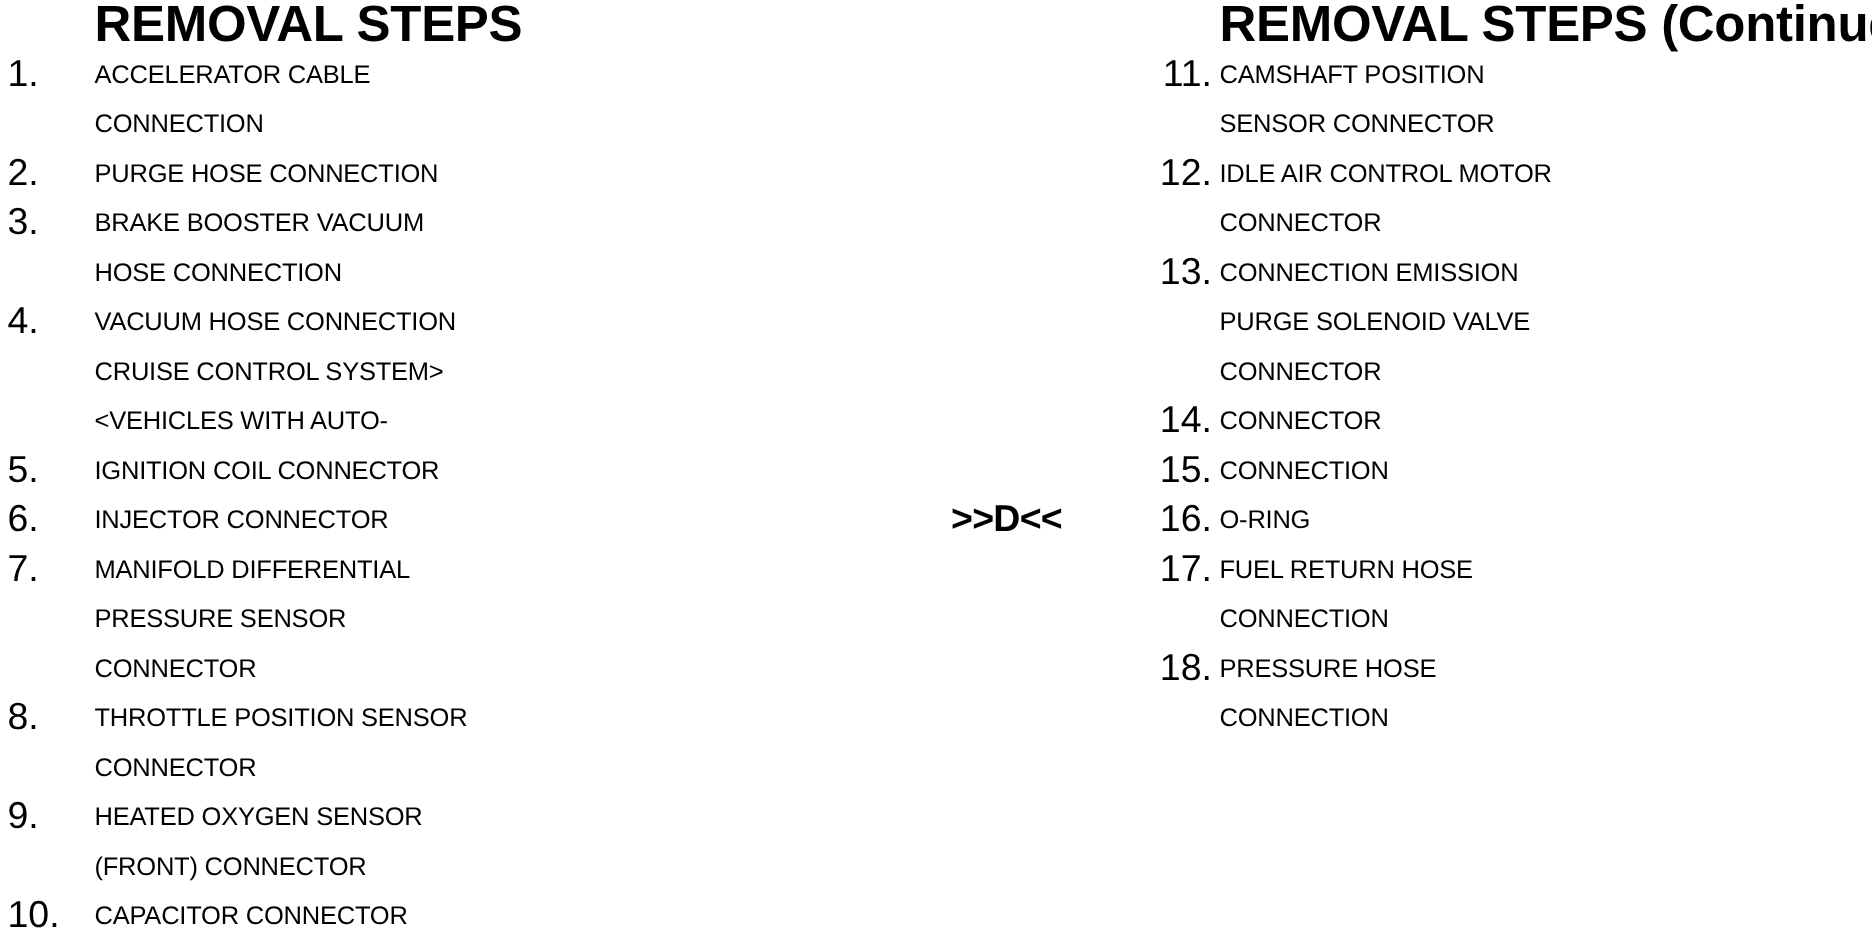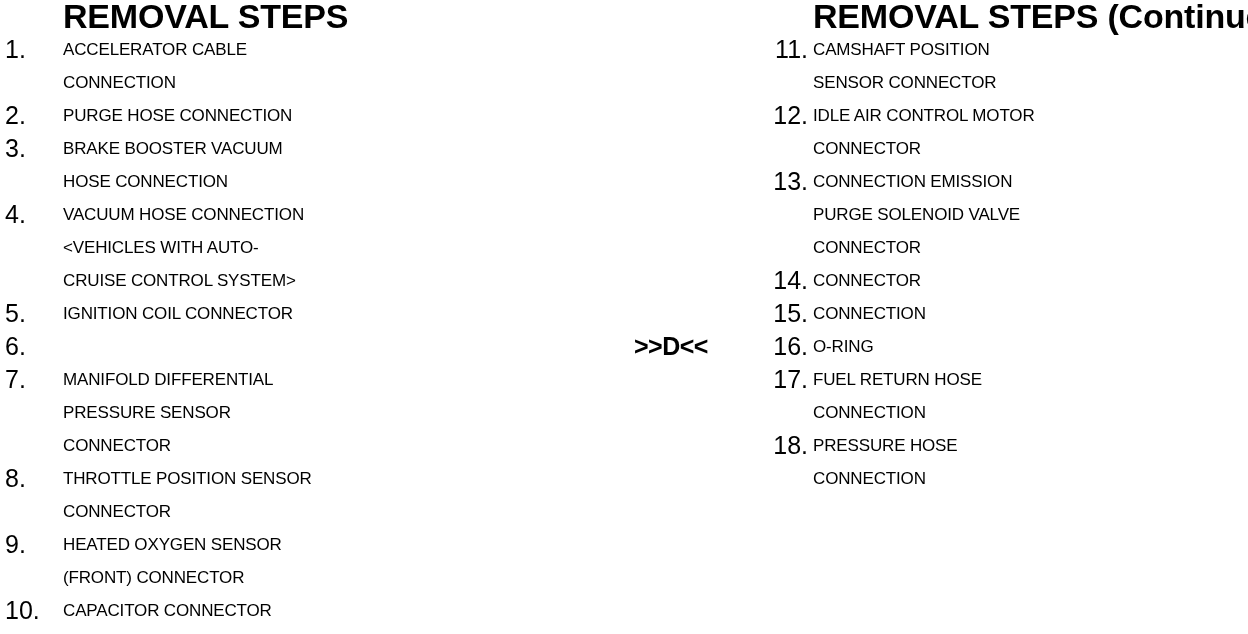--- a/index.html
+++ b/index.html
@@ -113,32 +113,35 @@
           <span class="step-num">3.</span>
           <span class="step-text">
             <span class="step-line">BRAKE BOOSTER VACUUM</span>
             <span class="step-line">HOSE CONNECTION</span>
           </span>
         </li>
         <li class="step">
           <span class="step-num">4.</span>
           <span class="step-text">
             <span class="step-line">VACUUM HOSE CONNECTION</span>
+            <span class="step-line">CRUISE CONTROL SYSTEM&gt;</span>
             <span class="step-line">&lt;VEHICLES WITH AUTO-</span>
-            <span class="step-line">CRUISE CONTROL SYSTEM&gt;</span>
           </span>
         </li>
         <li class="step">
           <span class="step-num">5.</span>
           <span class="step-text">
             <span class="step-line">IGNITION COIL CONNECTOR</span>
           </span>
         </li>
         <li class="step">
           <span class="step-num">6.</span>
+          <span class="step-text">
+            <span class="step-line">INJECTOR CONNECTOR</span>
+          </span>
         </li>
         <li class="step">
           <span class="step-num">7.</span>
           <span class="step-text">
             <span class="step-line">MANIFOLD DIFFERENTIAL</span>
             <span class="step-line">PRESSURE SENSOR</span>
             <span class="step-line">CONNECTOR</span>
           </span>
         </li>
         <li class="step">

